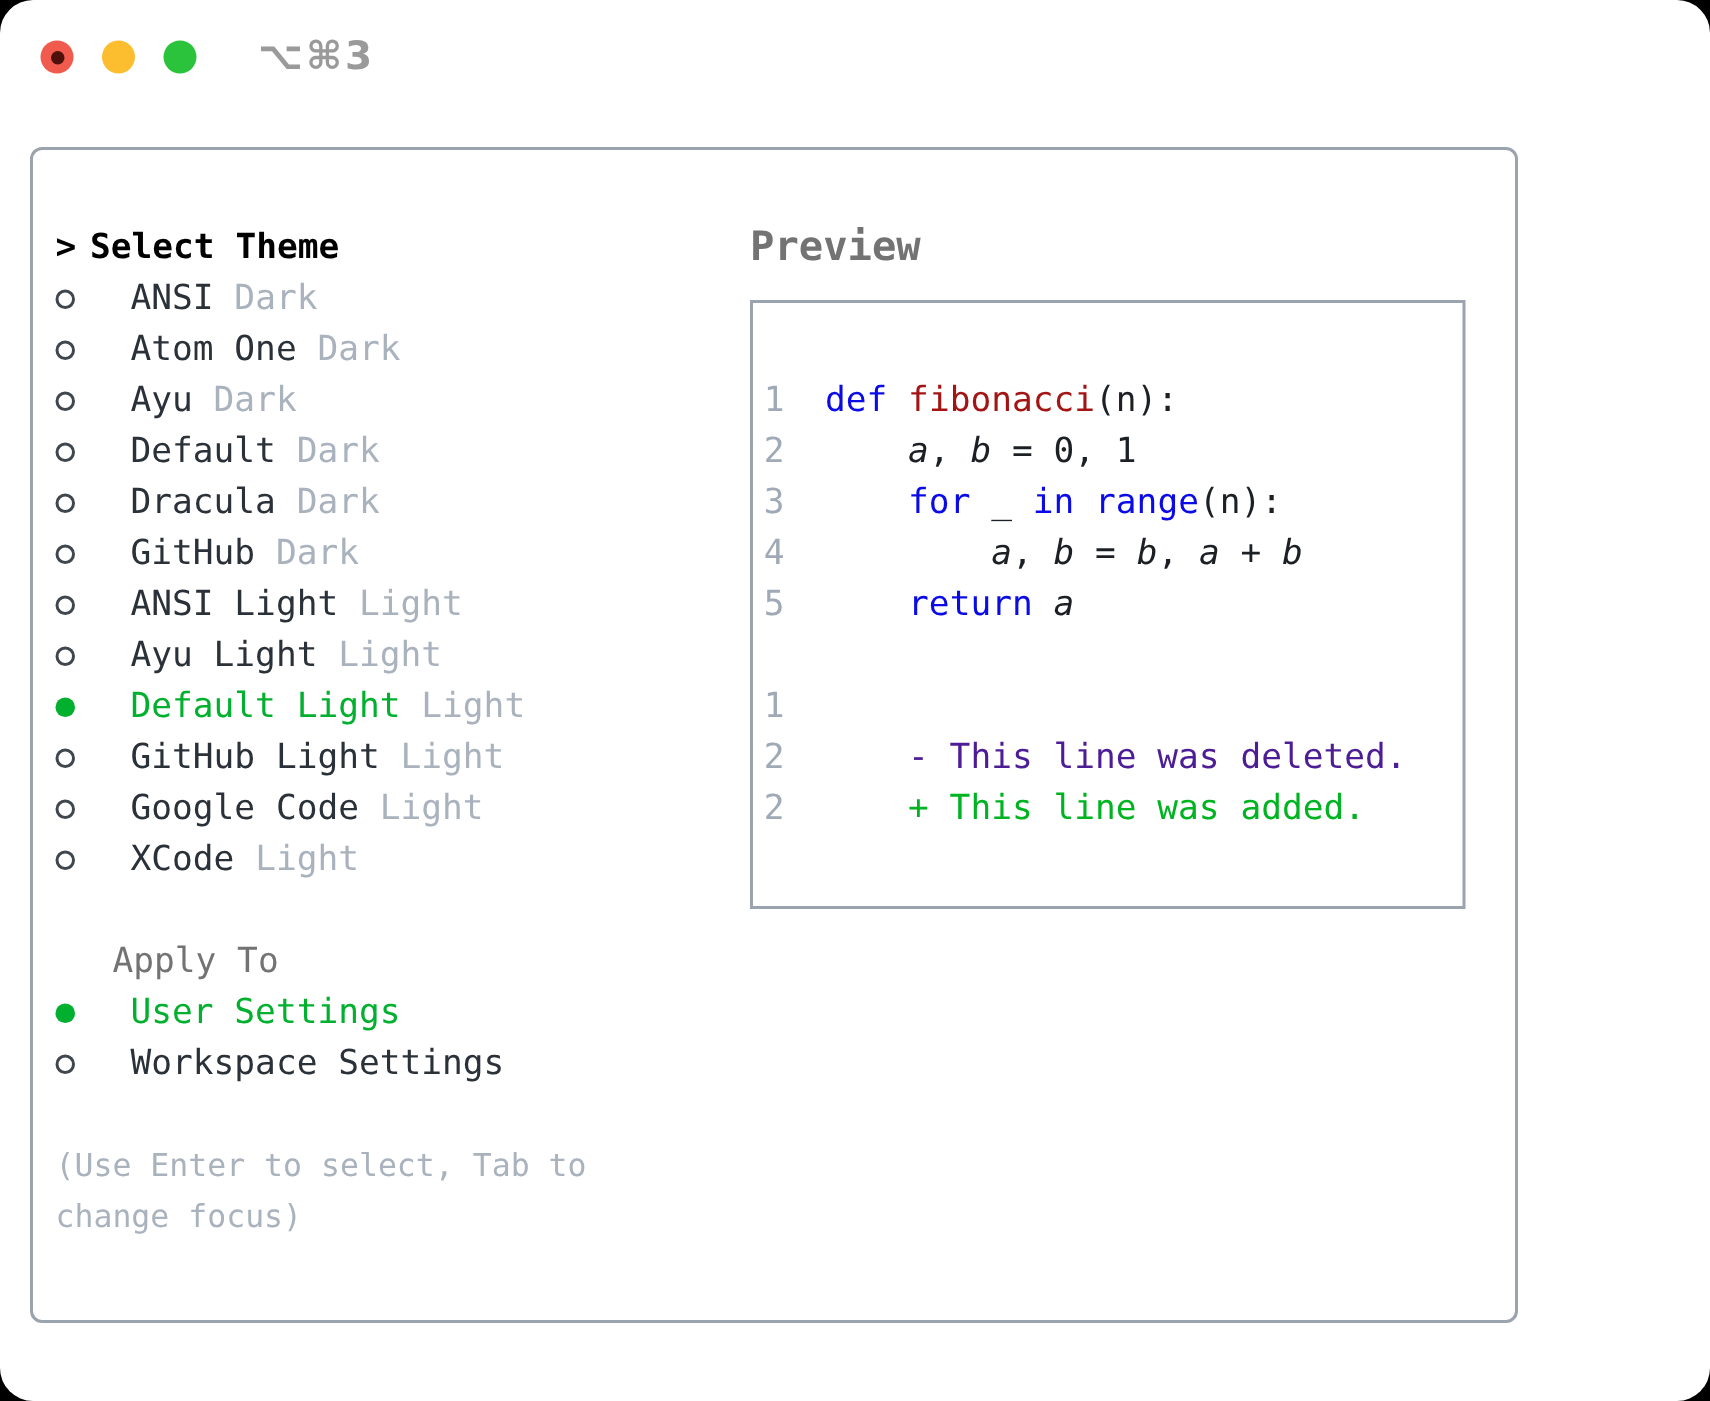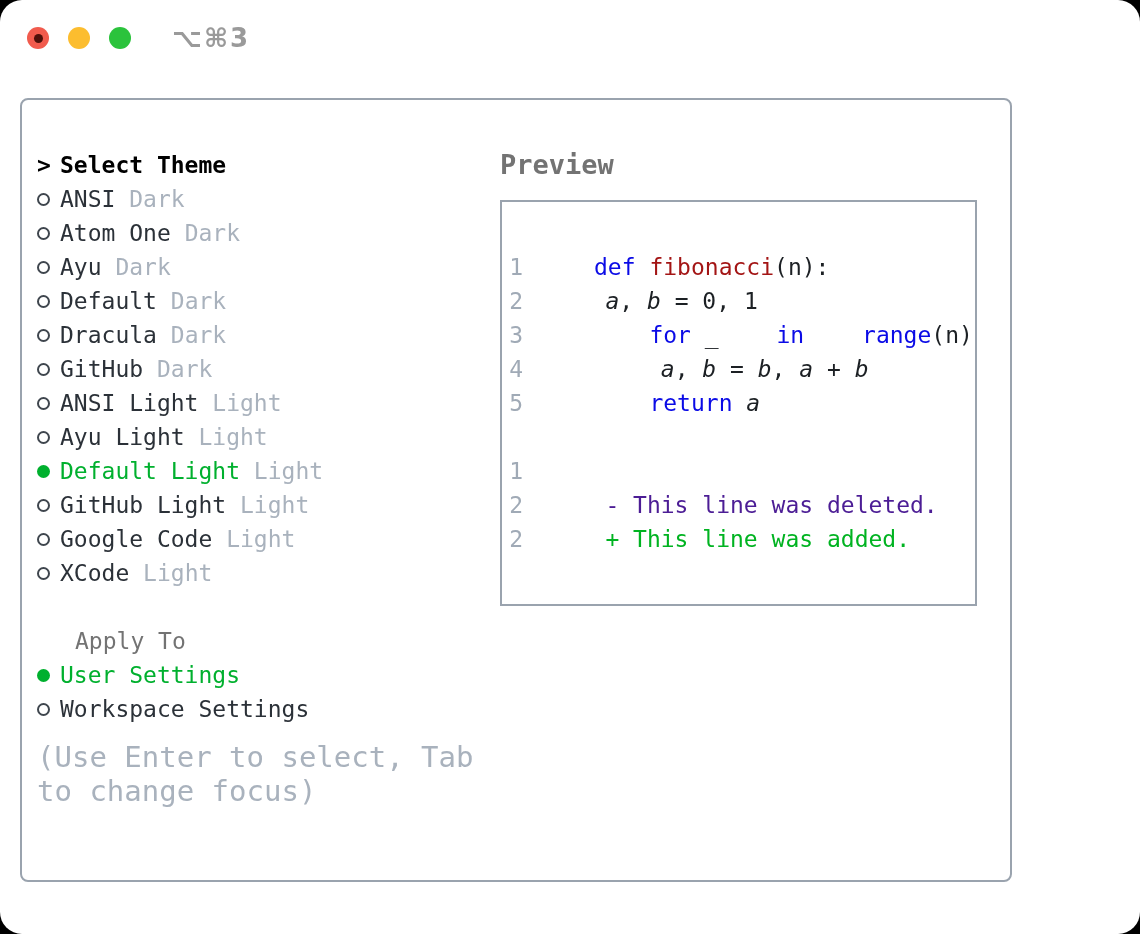--- a/index.html
+++ b/index.html
@@ -58,28 +58,28 @@
   .marker { width: 23px; flex: none; display: flex; align-items: center; }
   .prompt-char { font-weight: bold; color: #000; }
   .section-title { font-weight: bold; color: #000; }
   .plain-title { color: #737373; margin-left: 15px; }
   .radio {
     width: 13px; height: 13px; border-radius: 50%;
     box-sizing: border-box;
     border: 2px solid #3f464e;
   }
   .radio.sel { border: none; background: #00b02e; }
-  .opt-name { color: #2b3138; }
+  .opt-name { color: #2b3138; margin-left: 27px; }
   .opt-name.sel { color: #00b02e; }
   .opt-suffix { color: #a9b2bd; }
   .gap-row { height: 34px; }
   .hint {
-    margin-top: 14px;
+    margin-top: 34px;
     width: 440px;
-    font-size: 29px; line-height: 34px;
+    font-size: 21px; line-height: 34px;
     color: #a9b2bd;
   }
   
   .preview-title { font-weight: bold; color: #737373; font-size: 27px; line-height: 34px; height: 34px; }
   .preview-box {
     margin-top: 18px;
     width: 477px; height: 406px;
     box-sizing: border-box;
     border: 2px solid #9aa3ae;
     padding: 48px 0 0 7px;
@@ -88,21 +88,21 @@
   .code-row {
     display: flex; height: 34px;
     font-size: 23px; line-height: 34px;
     white-space: pre;
   }
   .ln {
     display: inline-block; width: 14px; flex: none;
     margin-right: 27px; text-align: right;
     color: #a0aab6;
   }
-  .tok-kw  { color: #0b0be6; margin-left: 44px; }
+  .tok-kw  { color: #0b0be6; }
   .tok-fn  { color: #a31515; }
   .tok-pl  { color: #1c2024; }
   .tok-var { color: #1c2024; font-style: italic; }
   .tok-ctx { color: #98a1ab; }
   .tok-del { color: #4c1d95; }
   .tok-add { color: #00b321; }
 </style>
 </head>
 <body>
 

